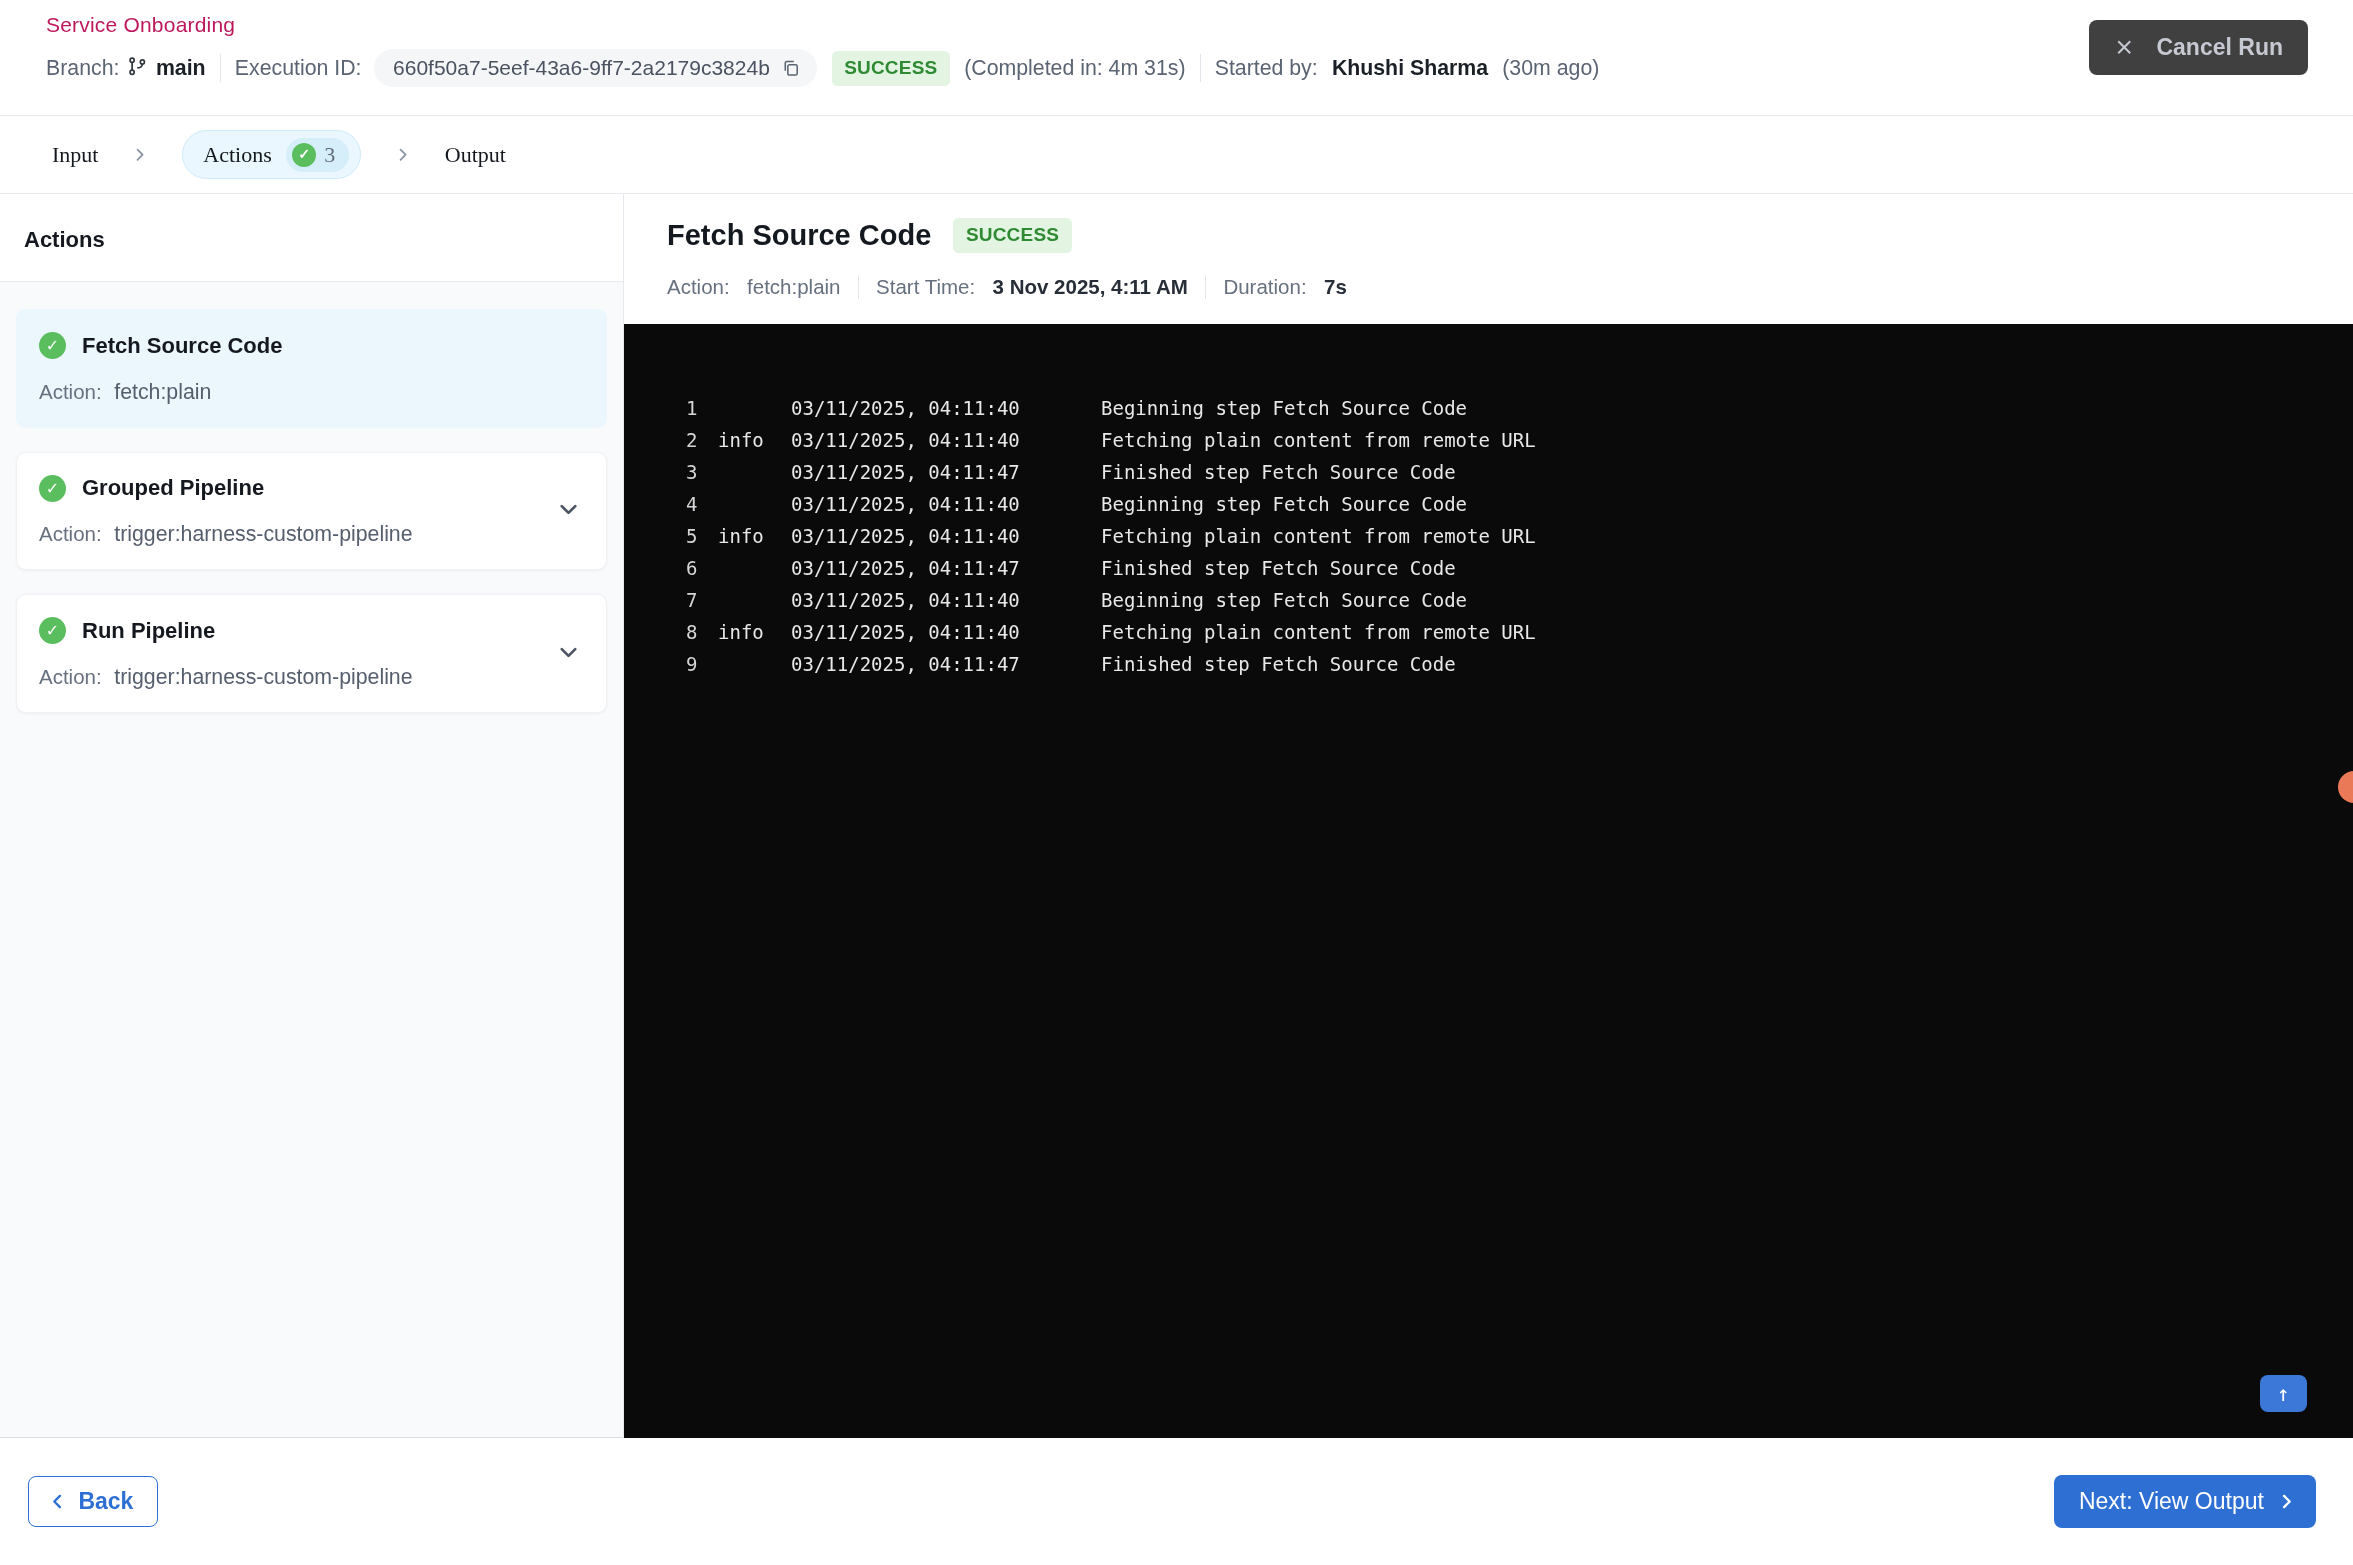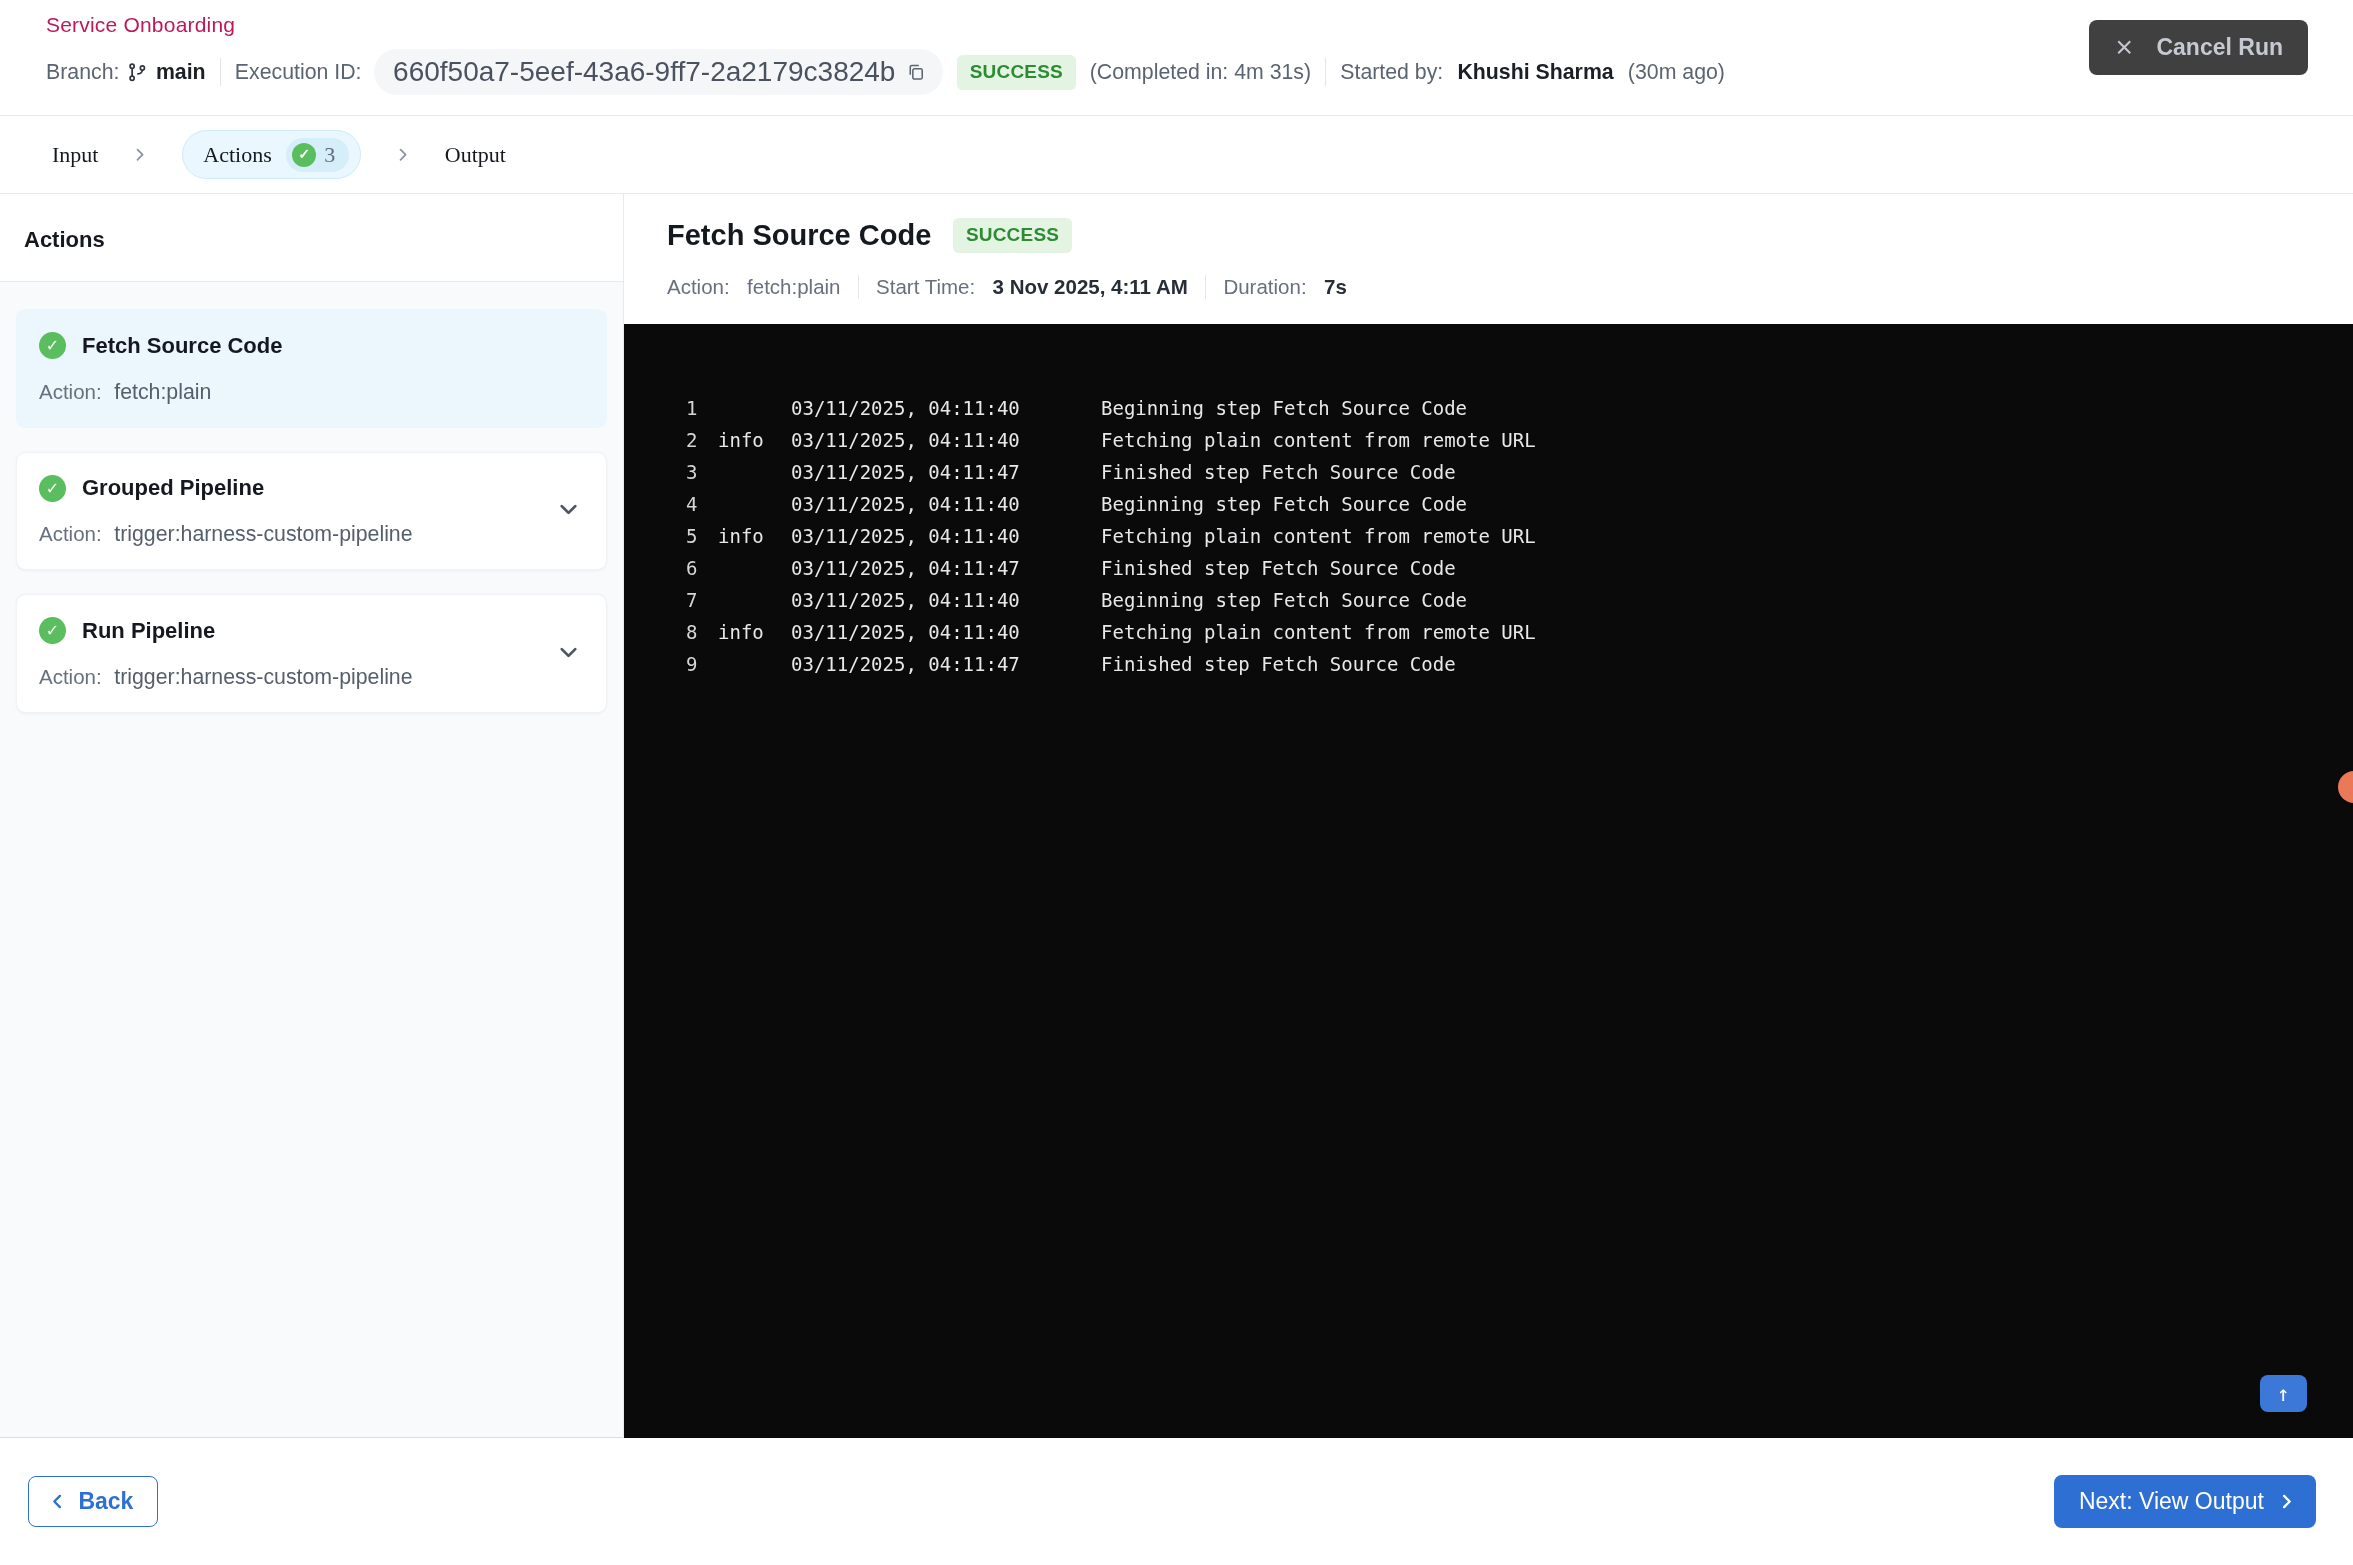--- a/index.html
+++ b/index.html
@@ -24,23 +24,23 @@
     background:#ffffff;color:var(--dark);position:relative;
   }
   .page{display:flex;flex-direction:column;width:100%;height:100%;}
 
   
   .header{height:116px;padding:12.6px 46px 0 46px;border-bottom:0.8px solid var(--border);position:relative;flex:none;}
   .page-title{font-size:21px;font-weight:400;color:#be185d;letter-spacing:0.2px;}
   .header-meta{display:flex;align-items:center;gap:14.2px;margin-top:12.6px;font-size:21.3px;color:#5b6472;}
   .vdiv{width:0.8px;height:28.4px;background:#e2e5ea;flex:none;}
   .meta-strong{color:#1b2027;font-weight:600;}
-  .branch-group{display:flex;align-items:center;gap:8px;}
+  .branch-group{display:flex;gap:8px;}
   .exec-group{display:flex;align-items:center;gap:12.6px;}
-  .exec-pill{background:#f5f6f8;border-radius:789px;padding:7.1px 16px 7.1px 19px;display:flex;align-items:center;gap:11px;color:#4a5260;font-size:28px;}
+  .exec-pill{background:#f5f6f8;border-radius:789px;padding:7.1px 16px 7.1px 19px;display:flex;align-items:center;gap:11px;color:#4a5260;font-size:21px;}
   .icon-svg{display:inline-flex;flex:none;}
   .badge{background:var(--success-bg);color:var(--success-text);font-weight:700;font-size:19px;padding:6.3px 12.6px;border-radius:5.5px;letter-spacing:0.2px;flex:none;}
   .cancel-btn{position:absolute;right:46px;top:20px;background:#404040;border:none;border-radius:8px;padding:14.2px 25px;color:#c6c8d2;font-weight:600;font-size:23px;display:flex;align-items:center;gap:22px;font-family:inherit;cursor:default;}
 
   
   .stepper{height:78px;border-bottom:0.8px solid var(--border);display:flex;align-items:center;padding-left:52px;gap:33px;flex:none;background:#fff;font-family:Liberation Serif, serif;}
   .step-label{font-size:22px;color:#15191f;font-weight:500;}
   .step-sep svg{display:block;}
   .step-pill{background:var(--stepper-pill);border:1.6px solid var(--stepper-pill-border);border-radius:789px;padding:6.3px 11px 6.3px 20.5px;display:flex;align-items:center;gap:14.2px;}
   .step-chip{background:var(--stepper-chip);border-radius:789px;padding:4px 14.2px 4px 6.3px;display:flex;align-items:center;gap:8px;}

